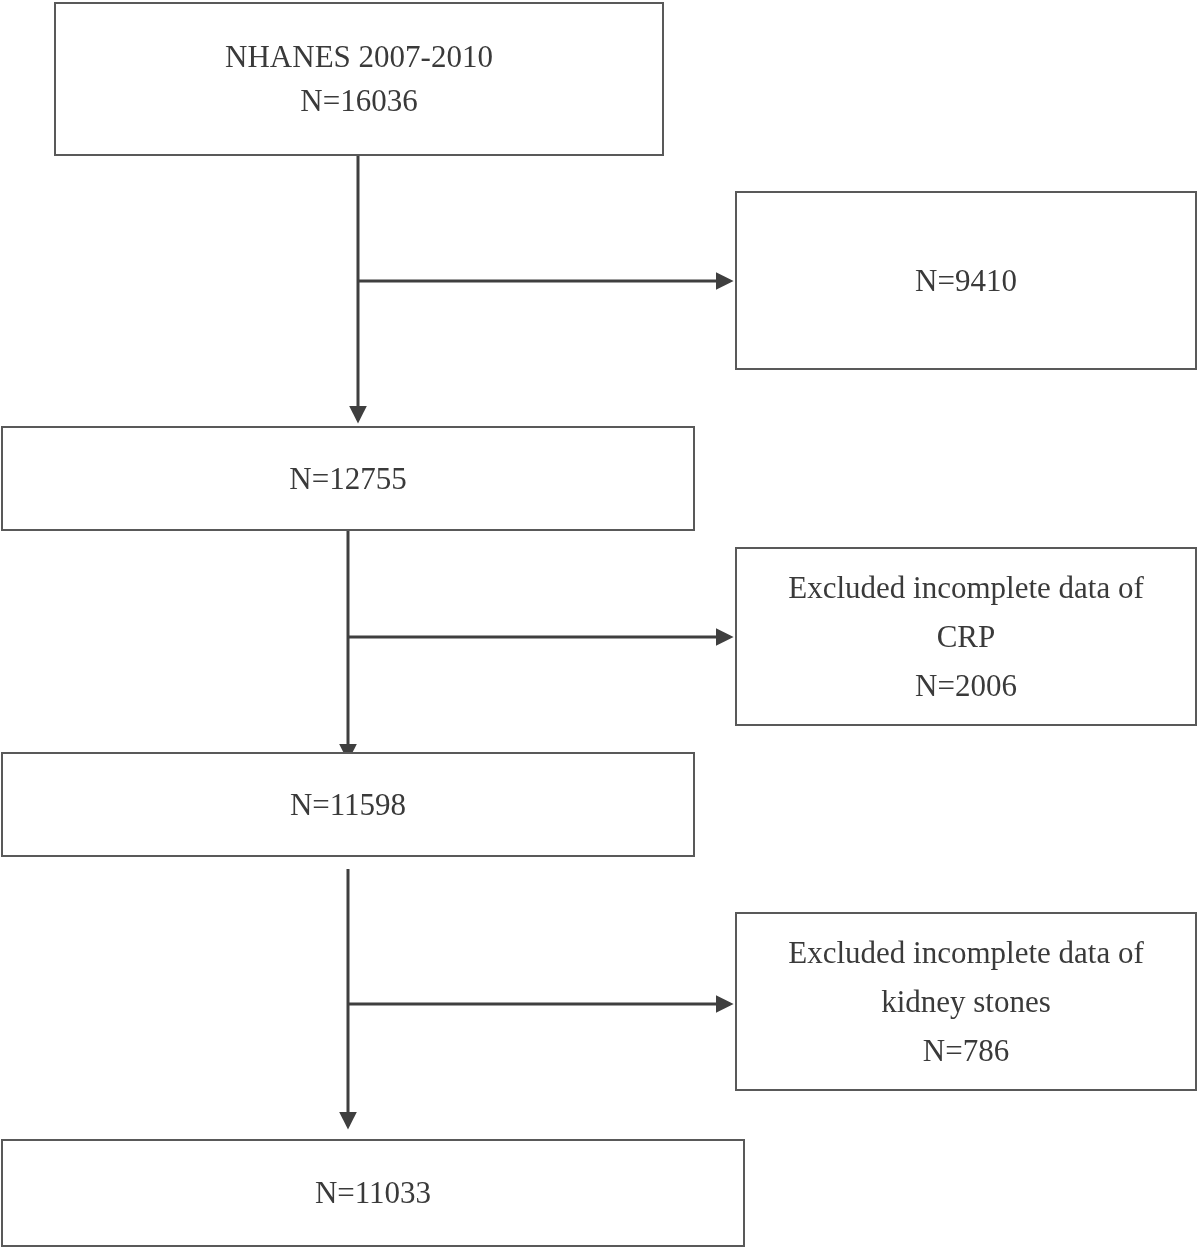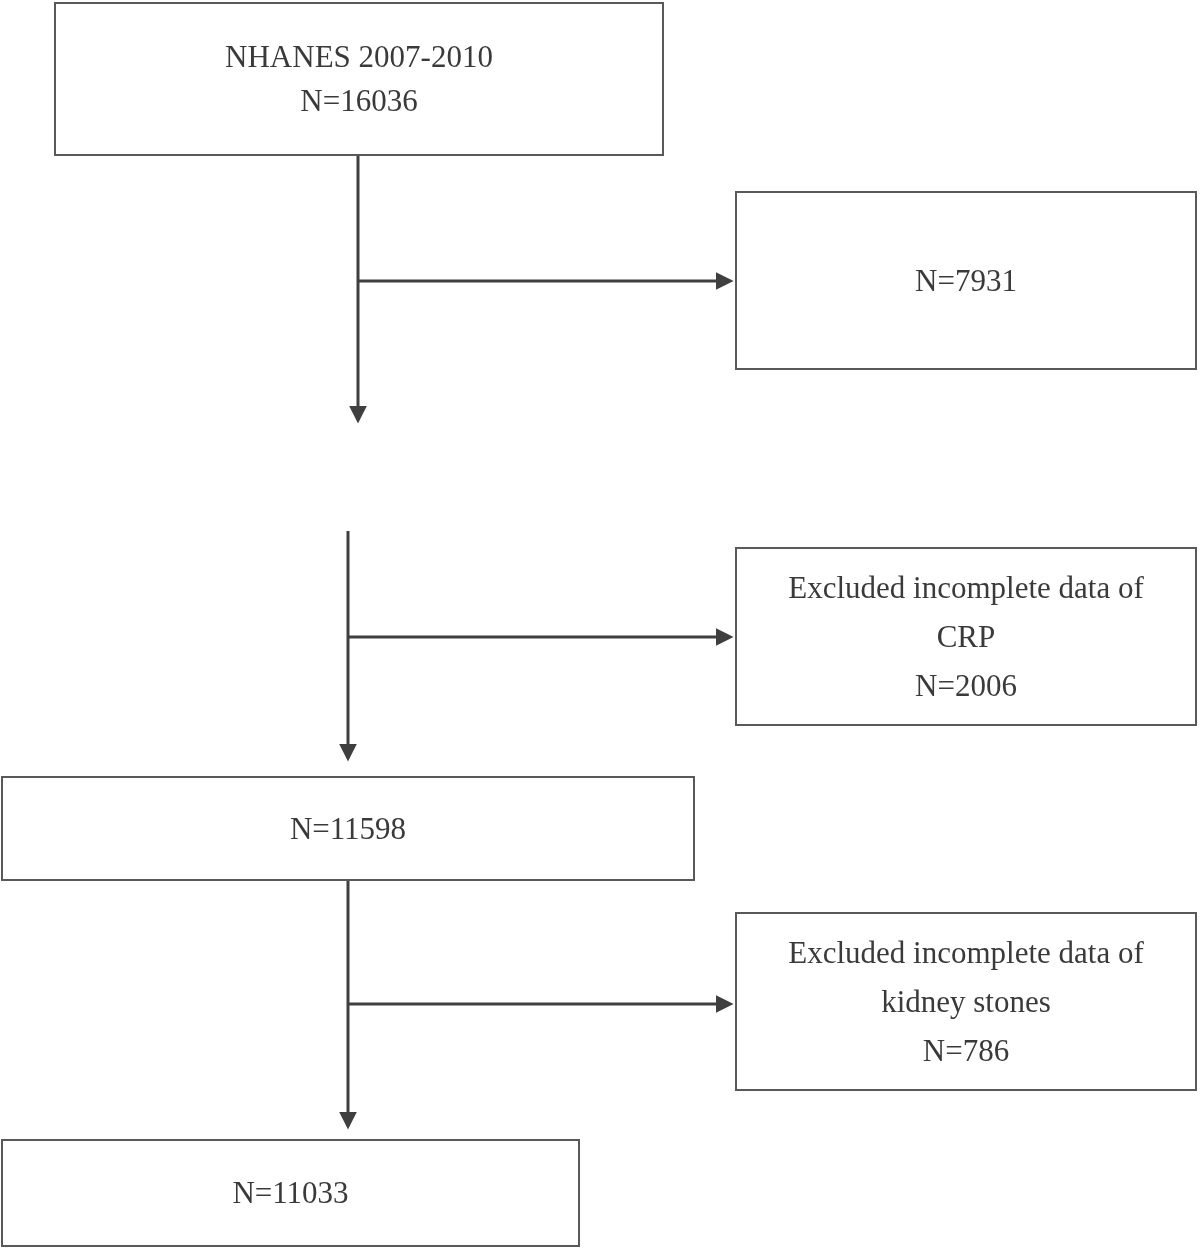--- a/index.html
+++ b/index.html
@@ -41,23 +41,23 @@
     white-space: nowrap;
   }
   .flow-box.excl .line {
     line-height: 49px;
   }
   
   #box-start  { left: 54px;  top: 2px;    width: 610px; height: 154px; }
   #box-excl-age    { left: 735px; top: 191px;  width: 462px; height: 179px; }
   #box-after-age   { left: 1px;   top: 426px;  width: 694px; height: 105px; }
   #box-excl-crp    { left: 735px; top: 547px;  width: 462px; height: 179px; }
-  #box-after-crp   { left: 1px;   top: 776px;  width: 694px; height: 105px; }
+  #box-after-crp   { left: 1px;   top: 752px;  width: 694px; height: 105px; }
   #box-excl-stones { left: 735px; top: 912px;  width: 462px; height: 179px; }
-  #box-final       { left: 1px;   top: 1139px; width: 579px; height: 108px; }
+  #box-final       { left: 1px;   top: 1139px; width: 744px; height: 108px; }
 </style>
 </head>
 <body>
 
 <div class="canvas">
 
   <svg class="connectors" width="1200" height="1249" viewBox="0 0 1200 1249" xmlns="http://www.w3.org/2000/svg">
     <defs>
       <marker id="arrowhead" viewBox="0 0 10 10" refX="8" refY="5" markerWidth="6" markerHeight="6" orient="auto-start-reverse">
         <path d="M 0 0 L 10 5 L 0 10 z" fill="#3f3f3f"></path>
@@ -76,23 +76,26 @@
 
     <line x1="348" y1="1004" x2="730" y2="1004" stroke="#3f3f3f" stroke-width="3" marker-end="url(#arrowhead)"></line>
   </svg>
 
   <div class="flow-box" id="box-start">
     <div class="line">NHANES 2007-2010</div>
     <div class="line">N=16036</div>
   </div>
 
   <div class="flow-box excl" id="box-excl-age">
-    <div class="line">N=7931</div>
+    <div class="line">N=9410</div>
   </div>
 
+  <div class="flow-box" id="box-after-age">
+    <div class="line">N=12755</div>
+  </div>
 
   <div class="flow-box excl" id="box-excl-crp">
     <div class="line">Excluded incomplete data of</div>
     <div class="line">CRP</div>
     <div class="line">N=2006</div>
   </div>
 
   <div class="flow-box" id="box-after-crp">
     <div class="line">N=11598</div>
   </div>

